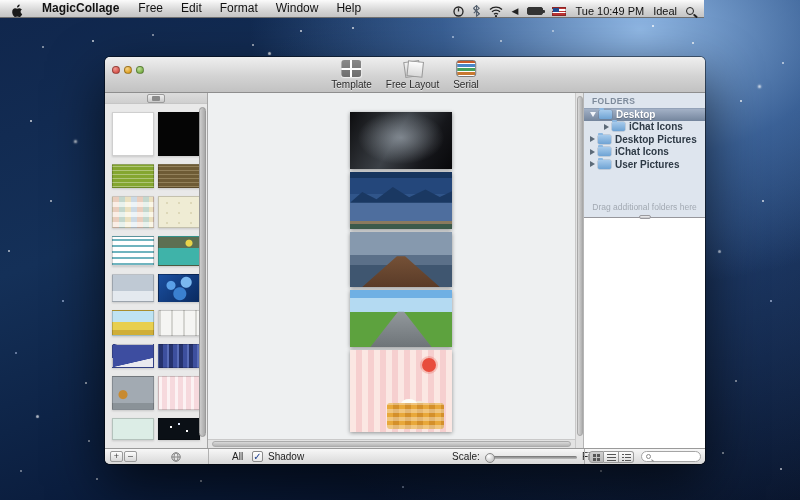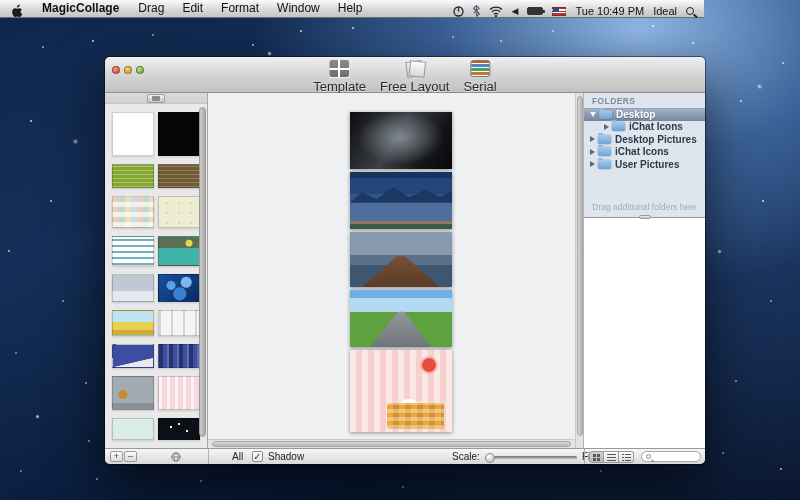--- a/index.html
+++ b/index.html
@@ -52,21 +52,21 @@
     box-shadow:0 22px 55px rgba(0,0,0,.65), 0 0 0 1px rgba(0,0,0,.45); background:#e9e9e9; z-index:10; }
   .titlebar { position:absolute; left:0; top:0; width:100%; height:36px; border-radius:5px 5px 0 0;
     background:linear-gradient(#efefef,#d3d3d3 55%,#c2c2c2); border-bottom:1px solid #8e8e8e; }
   .lights { position:absolute; left:7px; top:9px; display:flex; gap:4px; }
   .light { width:8px; height:8px; border-radius:50%; border:1px solid rgba(0,0,0,.3); }
   .l-close { background:radial-gradient(circle at 35% 30%, #f09a92, #d8564d 70%); }
   .l-min   { background:radial-gradient(circle at 35% 30%, #f5d389, #dfa123 70%); }
   .l-zoom  { background:radial-gradient(circle at 35% 30%, #c0e09a, #7db24a 70%); }
   .tbgroup { position:absolute; left:50%; top:3px; transform:translateX(-50%); display:flex; gap:14px; }
   .tbtn { display:flex; flex-direction:column; align-items:center; gap:2px; }
-  .tbtn .lab { font-size:13px; color:#2a2a2a; text-shadow:0 1px 0 rgba(255,255,255,.6); }
+  .tbtn .lab { font-size:10px; color:#2a2a2a; text-shadow:0 1px 0 rgba(255,255,255,.6); }
   .ic-template { width:20px; height:17px; border-radius:3px; background:
       linear-gradient(90deg, transparent 0 9px, #fff 9px 11px, transparent 11px),
       linear-gradient(0deg, transparent 0 7px, #fff 7px 9px, transparent 9px),
       linear-gradient(#8a8a8a,#6e6e6e); box-shadow:0 1px 1px rgba(255,255,255,.7); }
   .ic-free { width:20px; height:17px; position:relative; }
   .ic-free::before { content:""; position:absolute; left:2px; top:1px; width:14px; height:14px; background:linear-gradient(#f2f2f2,#c9c9c9); border:1px solid #9a9a9a; transform:rotate(-8deg); }
   .ic-free::after { content:""; position:absolute; left:5px; top:1px; width:14px; height:14px; background:linear-gradient(#fdfdfd,#d8d8d8); border:1px solid #9a9a9a; transform:rotate(6deg); }
   .ic-serial { width:20px; height:17px; border-radius:3px; border:1px solid #7a7a7a; background:
       linear-gradient(#c85a28 0 2px, #fff 2px 3px, #4a86c8 3px 6px, #fff 6px 7px, #44a05c 7px 10px, #fff 10px 11px, #c87830 11px 14px, #fff 14px 15px, #3a2e1e 15px); }
 
@@ -182,21 +182,21 @@
 <div class="stars"></div>
 <div class="stars2"></div>
 
 <div class="menubar">
   <span class="apple">
     <svg width="11" height="13" viewBox="0 0 11 13">
       <path d="M7.6 0.4c-.7.05-1.5.5-1.95 1.1-.4.5-.75 1.3-.6 2.05.75.05 1.55-.4 2-1 .45-.55.75-1.35.55-2.15zM9.1 12c.8-1.2 1.1-1.8 1.1-1.8s-1.6-.65-1.6-2.4c0-1.5 1.25-2.2 1.25-2.2S8.9 4.3 7.3 4.3c-.95 0-1.65.5-2.1.5-.5 0-1.25-.48-2.1-.48C1.6 4.32.2 5.6.2 8c0 2.45 1.85 5 3 5 .6 0 1.5-.55 2.1-.55.6 0 1.3.52 2.1.52.7 0 1.3-.57 1.7-.97z" fill="#1a1a1a"></path>
     </svg>
   </span>
   <span class="mi app">MagicCollage</span>
-  <span class="mi">Drag</span>
+  <span class="mi">Free</span>
   <span class="mi">Edit</span>
   <span class="mi">Format</span>
   <span class="mi">Window</span>
   <span class="mi">Help</span>
   <span class="right">
     <span class="sicon">
       <svg width="11" height="11" viewBox="0 0 11 11">
           <circle cx="5.5" cy="5.5" r="4.5" fill="none" stroke="#222" stroke-width="1.3"></circle>
           <line x1="5.5" y1="5.5" x2="5.5" y2="2.2" stroke="#222" stroke-width="1.3"></line>
         </svg>

